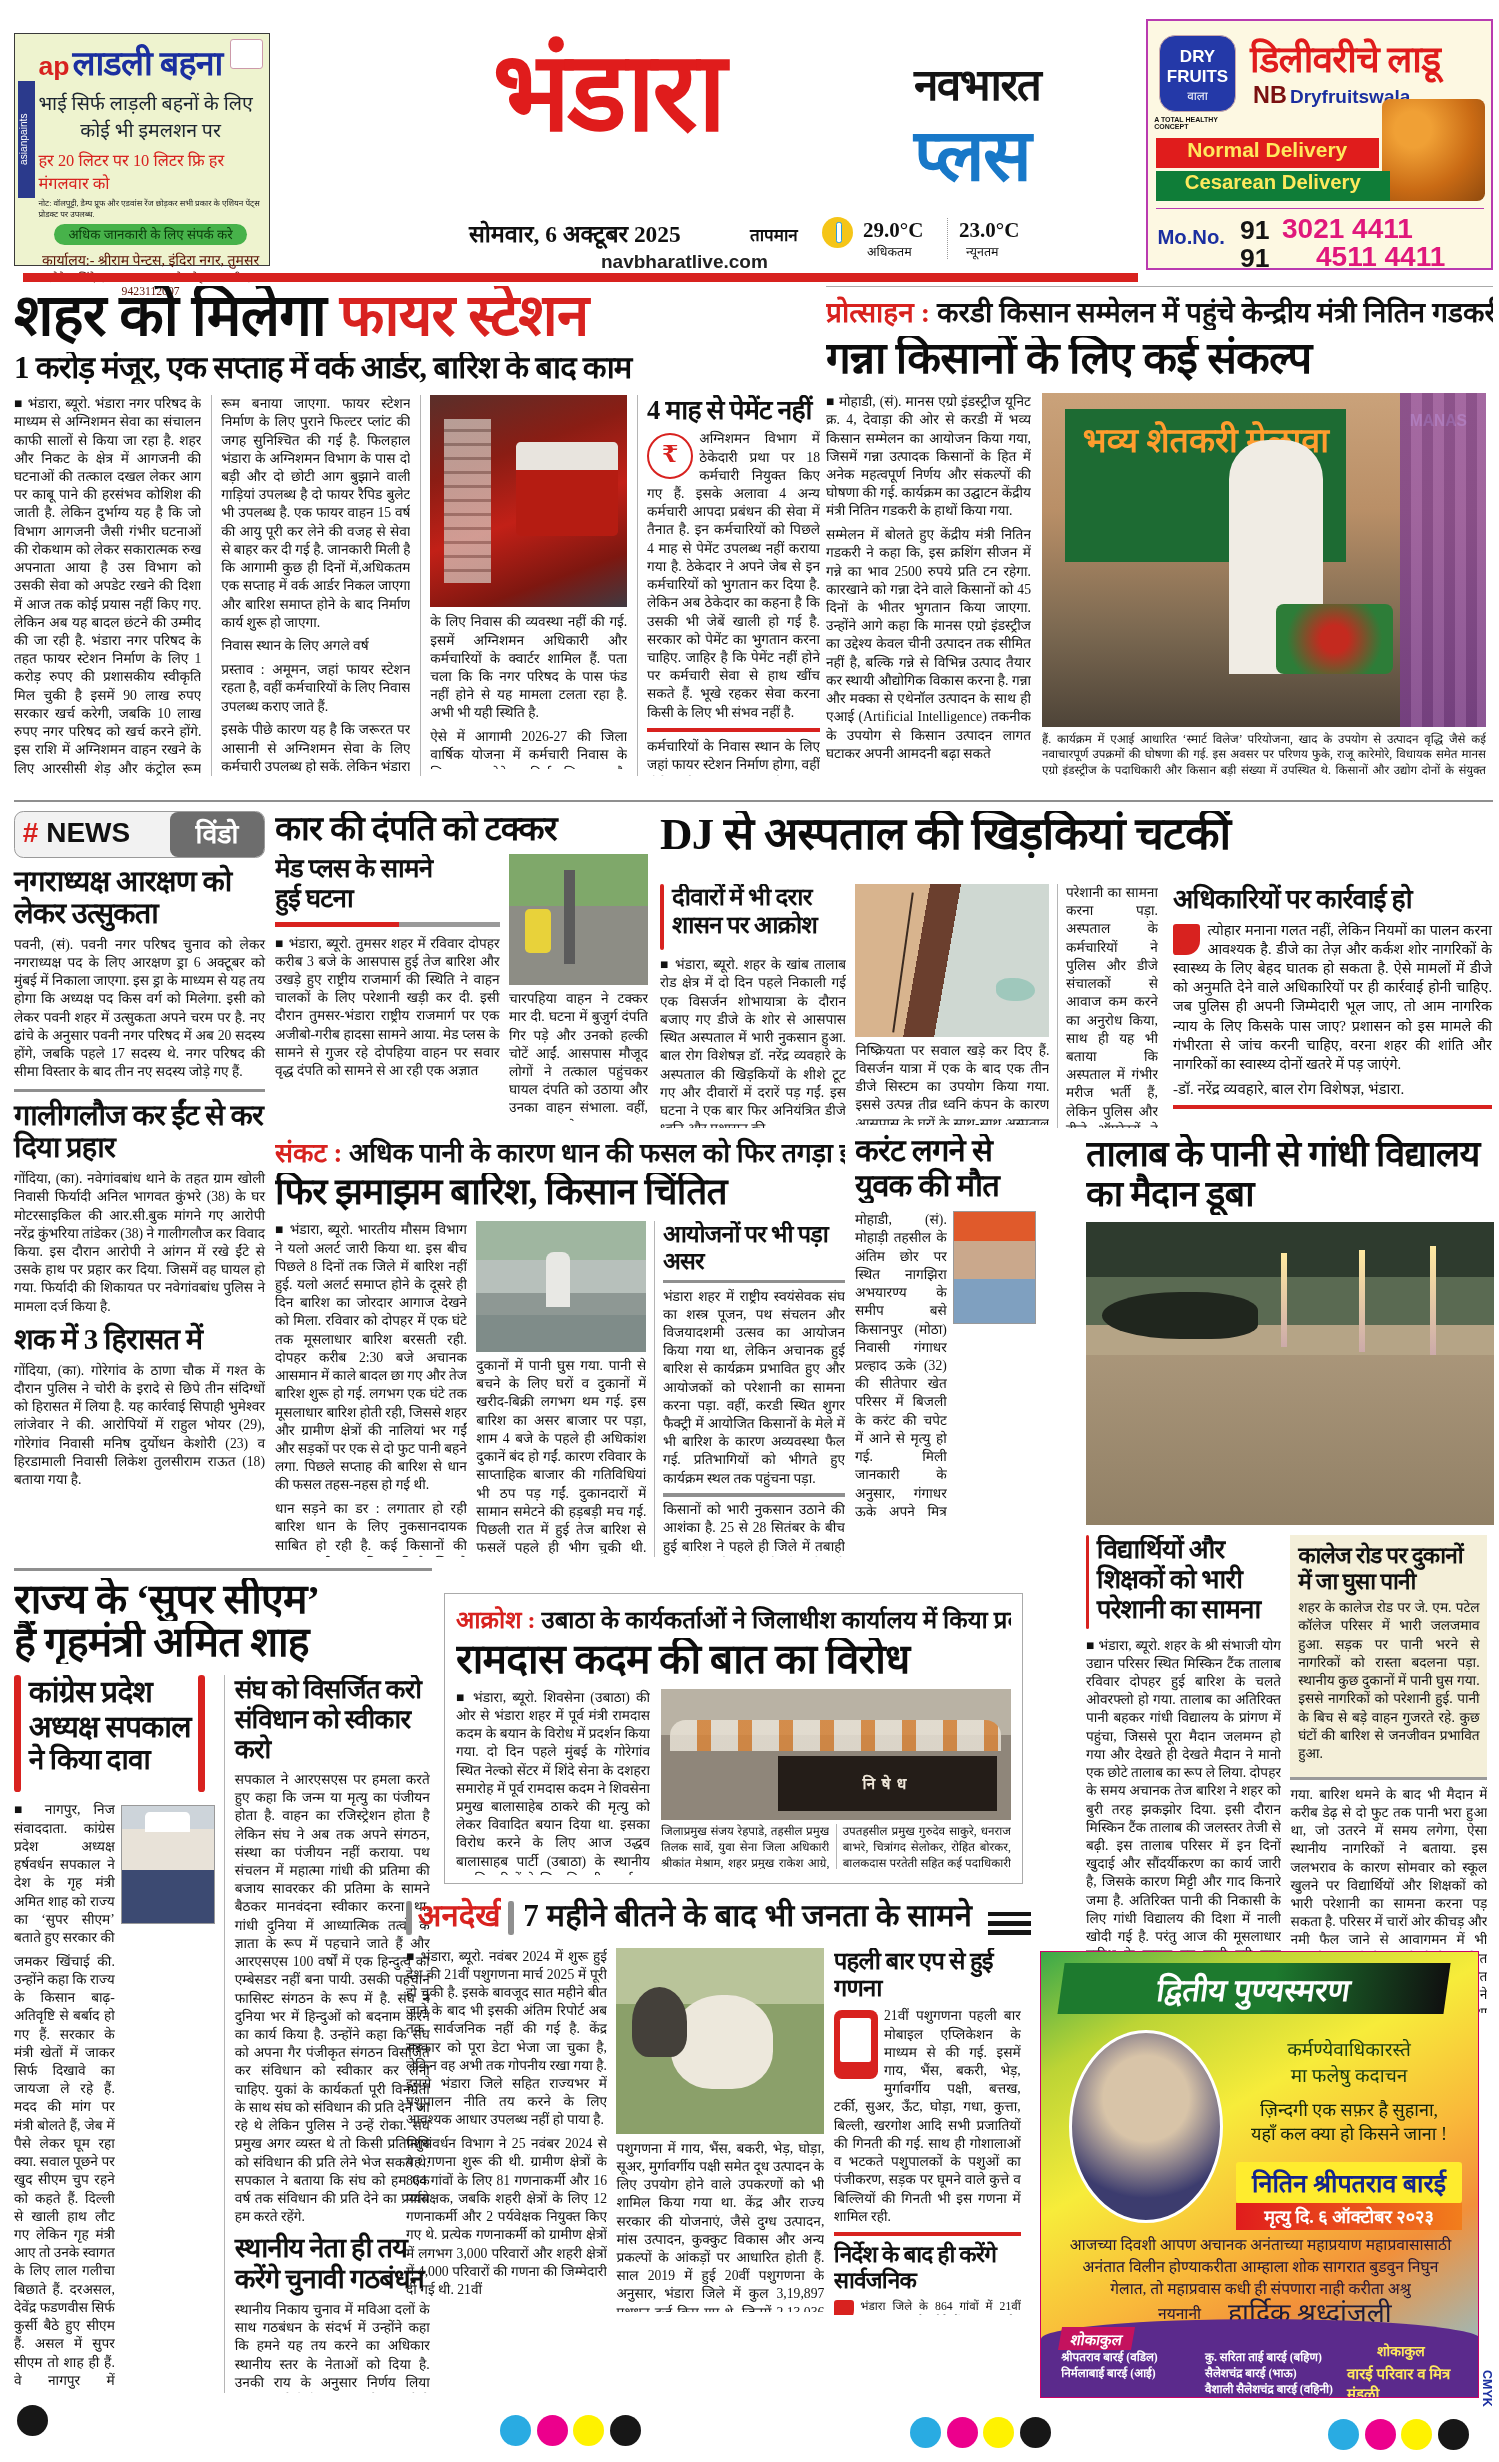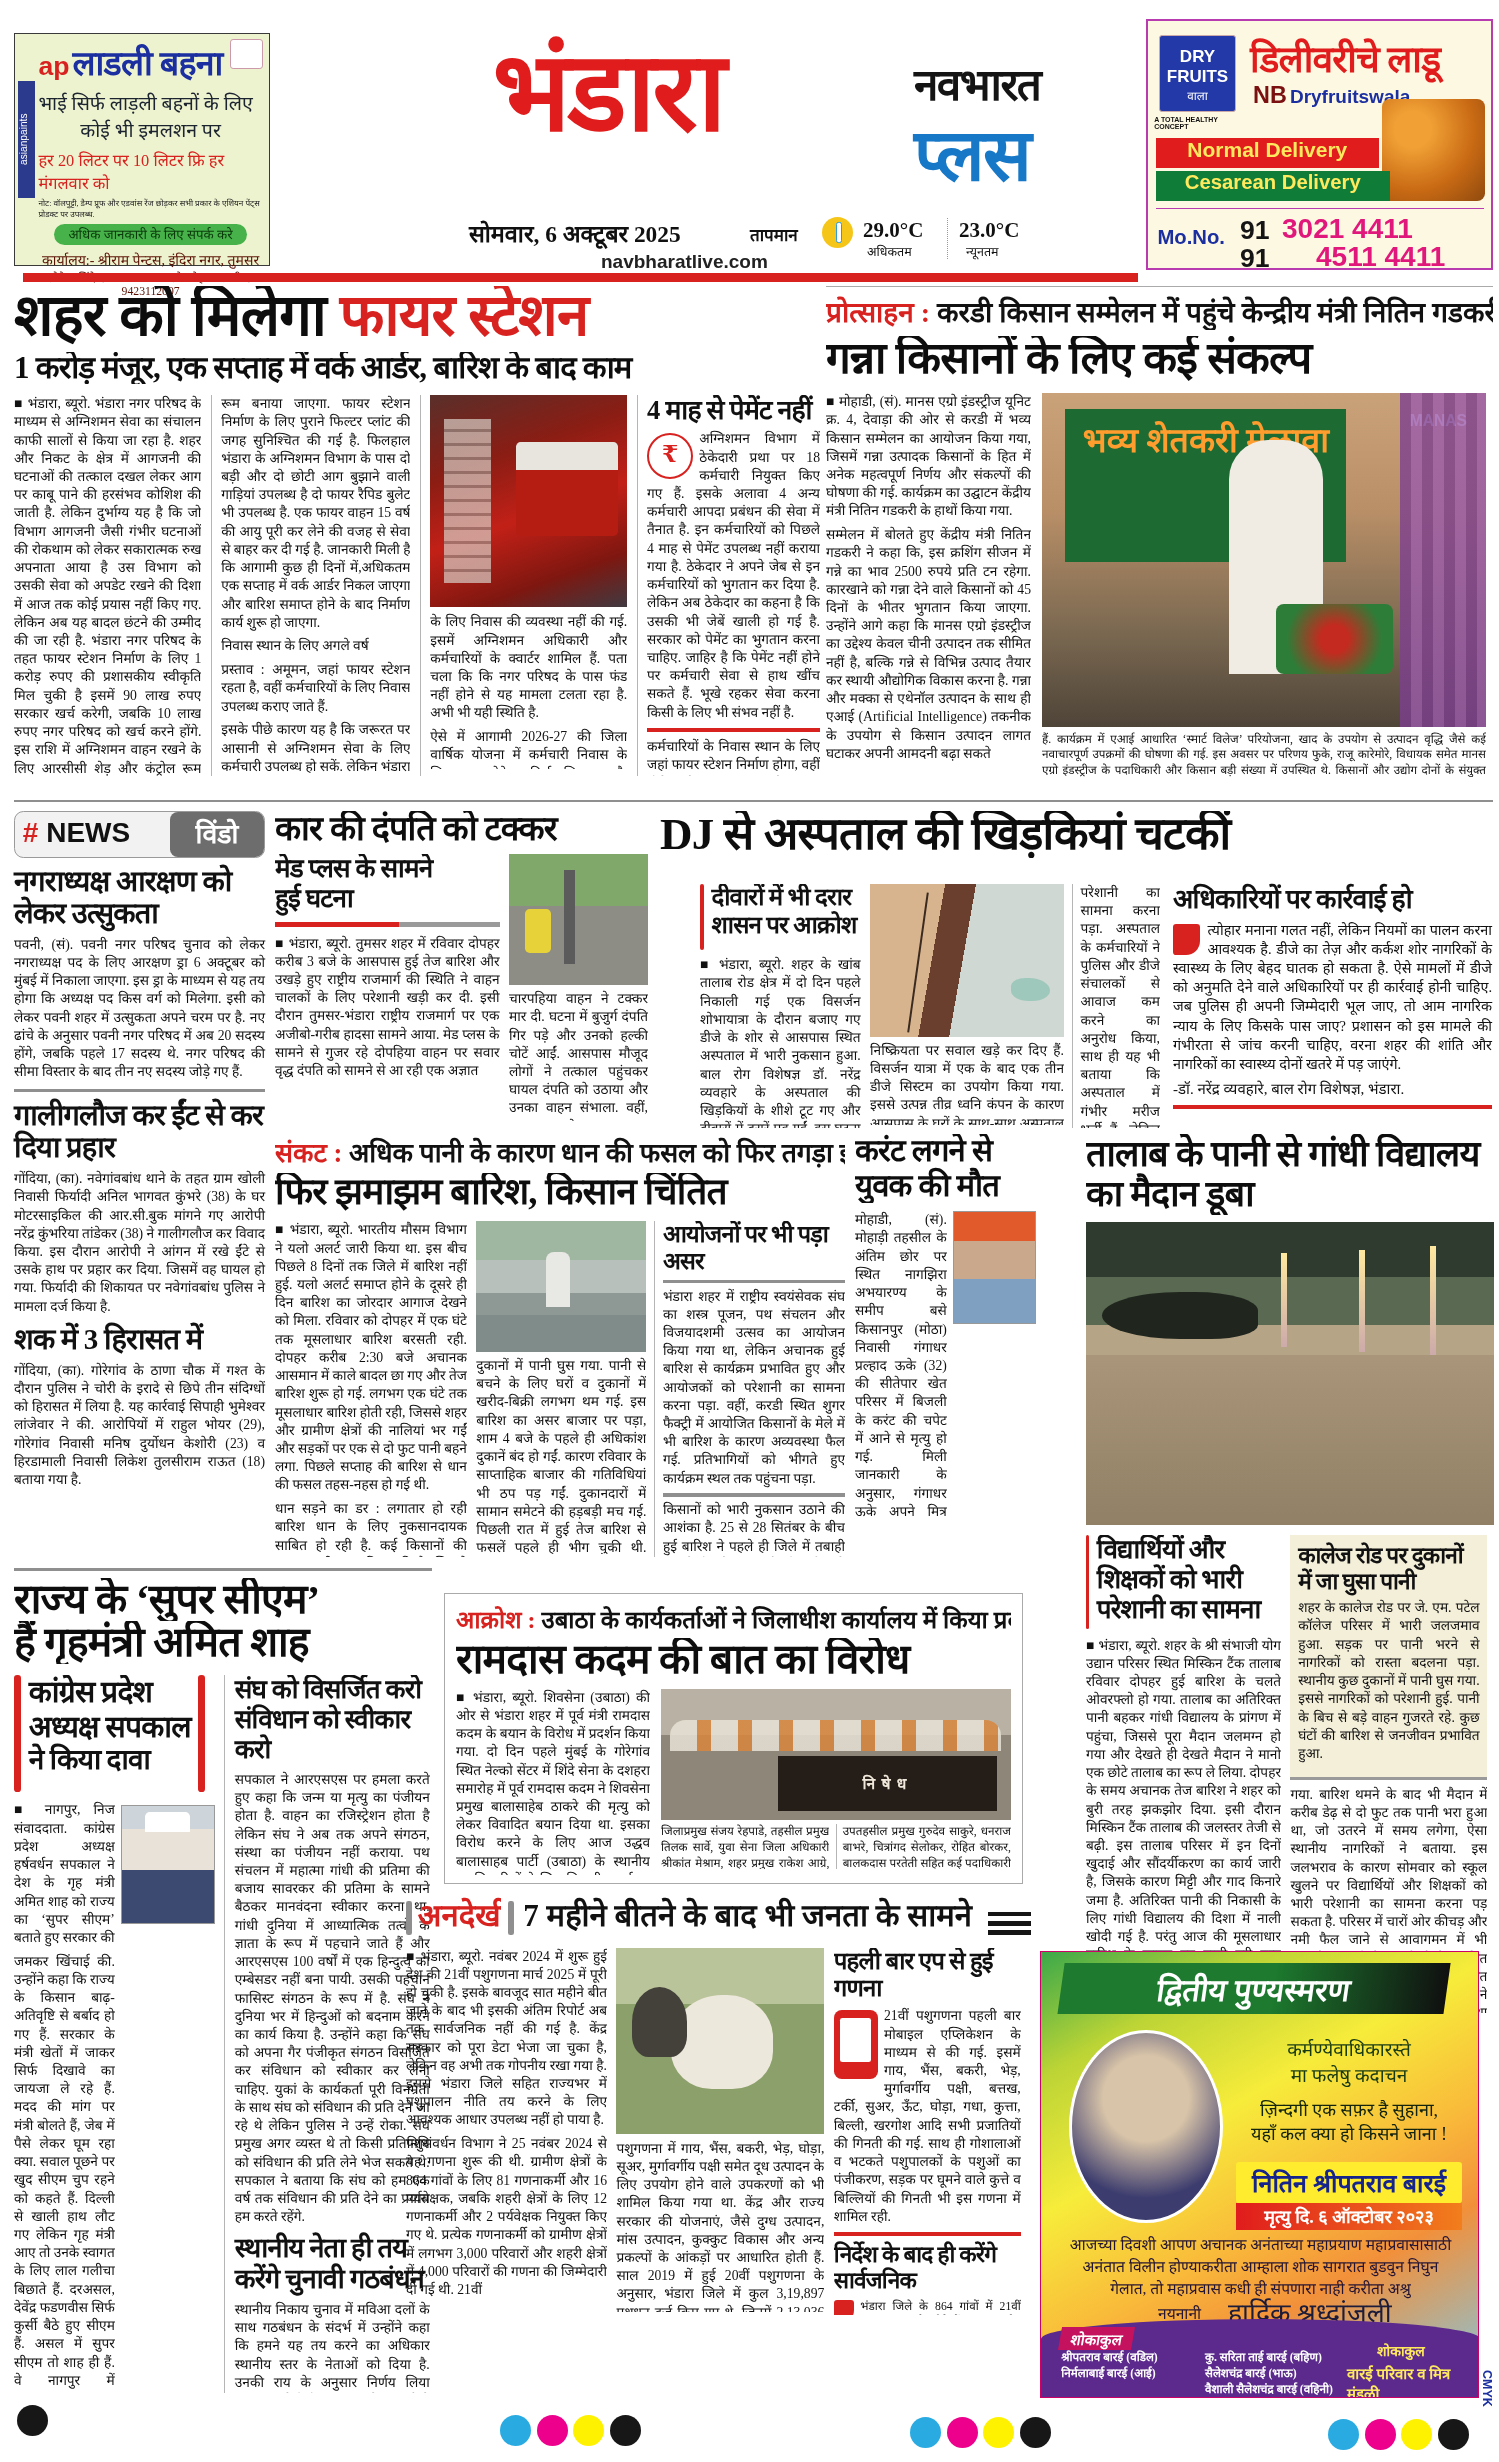--- a/index.html
+++ b/index.html
@@ -54,21 +54,21 @@
   <span class="a" style="left:394px;top:187px;font-size:21px;font-weight:700;">29.0°C</span>
   <span class="a" style="left:398px;top:212px;font-size:12.5px;">अधिकतम</span>
   <span class="a" style="left:478px;top:187px;width:0;height:41px;border-left:1.6px dotted #999;"></span>
   <span class="a" style="left:490px;top:187px;font-size:21px;font-weight:700;">23.0°C</span>
   <span class="a" style="left:497px;top:212px;font-size:12.5px;">न्यूनतम</span>
 </div>
 <div class="a" style="left:601px;top:251px;font-size:19px;font-weight:700;color:#222;font-family:'Liberation Sans',sans-serif;">navbharatlive.com</div>
 <div class="a redrule" style="left:23.4px;top:273px;width:1115px;height:8.6px;"></div>
 
 <div class="a" style="left:1146px;top:19px;width:347px;height:251px;border:2.3px solid #b93bb0;background:#fdf8e2;box-sizing:border-box;">
-  <div class="a" style="left:11px;top:14px;width:75px;height:75px;background:#2439a8;border:1.6px solid #caa;border-radius:3px;color:#fff;text-align:center;font-family:'Liberation Sans',sans-serif;">
+  <div class="a" style="left:11px;top:14px;width:75px;height:75px;background:#2439a8;border:1.6px solid #caa;border-radius:16px;color:#fff;text-align:center;font-family:'Liberation Sans',sans-serif;">
     <div style="font-size:17px;font-weight:800;margin-top:11px;">DRY</div>
     <div style="font-size:17px;font-weight:800;">FRUITS</div>
     <div style="font-size:11.7px;">वाला</div>
   </div>
   <div class="a" style="left:6.2px;top:95px;width:94px;font-size:7px;font-weight:700;font-family:'Liberation Sans',sans-serif;">A TOTAL HEALTHY CONCEPT</div>
   <div class="a" style="left:102px;top:11px;font-size:37px;font-weight:800;color:#e01c1c;letter-spacing:-0.8px;">डिलीवरीचे लाडू</div>
   <div class="a" style="left:105px;top:61px;">
     <span style="font-size:23.4px;font-weight:800;color:#7a1010;font-family:'Liberation Sans',sans-serif;">NB</span>
     <span style="font-size:19px;font-weight:700;color:#1b2fa0;font-family:'Liberation Sans',sans-serif;">Dryfruitswala</span>
   </div>
@@ -183,21 +183,21 @@
       </div>
     </div>
   </div>
 </div>
 
 <div class="a" style="left:660px;top:811px;width:833px;height:69px;">
   <div class="hl" style="font-size:45px;">DJ से अस्पताल की खिड़कियां चटकीं</div>
 </div>
 <div class="a" style="left:660px;top:884px;width:500px;height:244px;">
   <div class="cols" style="height:100%;">
-    <div class="col" style="width:186px;height:100%;margin-left:40px;">
+    <div class="col" style="width:186px;height:100%;">
       <div style="display:flex;">
         <div class="redrule" style="width:7px;height:66px;border-radius:3.1px;margin-right:7.8px;"></div>
         <div class="boxhead" style="font-size:24px;">दीवारों में भी दरार शासन पर आक्रोश</div>
       </div>
       <p class="bt j" style="margin-top:6.2px;">■ भंडारा, ब्यूरो. शहर के खांब तालाब रोड क्षेत्र में दो दिन पहले निकाली गई एक विसर्जन शोभायात्रा के दौरान बजाए गए डीजे के शोर से आसपास स्थित अस्पताल में भारी नुकसान हुआ. बाल रोग विशेषज्ञ डॉ. नरेंद्र व्यवहारे के अस्पताल की खिड़कियों के शीशे टूट गए और दीवारों में दरारें पड़ गईं. इस घटना ने एक बार फिर अनियंत्रित डीजे ध्वनि और प्रशासन की</p>
     </div>
     <div style="width:194px;margin-left:9.4px;">
       <div class="photo" style="width:194px;height:153px;background:linear-gradient(100deg,#d8b48e 0 34%,#6b3f2e 34% 48%,#cfd8d2 48% 100%);">
         <div class="a" style="left:47px;top:7.8px;width:1.6px;height:141px;background:#3a2a20;transform:rotate(8deg);"></div>
         <div class="a" style="left:141px;top:94px;width:39px;height:23.4px;background:#9fc8bc;border-radius:40% 60% 50% 50%;"></div>

